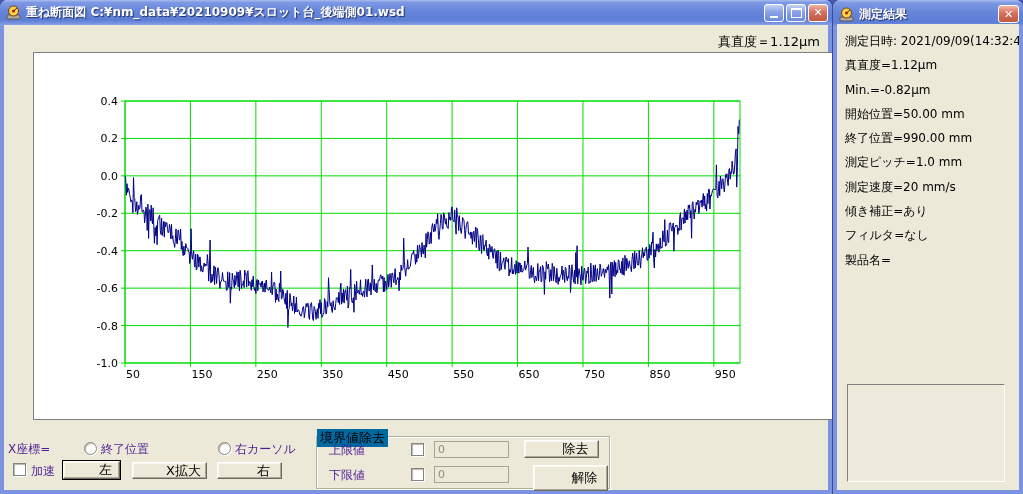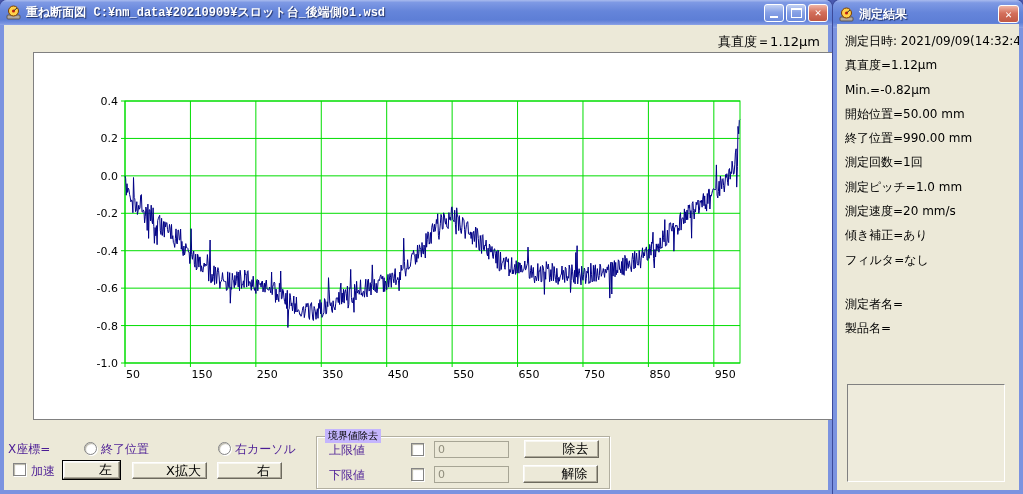--- a/index.html
+++ b/index.html
@@ -8,21 +8,21 @@
     background:#4a5ab0;
     font-family:"DejaVu Sans","Liberation Sans",sans-serif;
     cursor:default;-webkit-font-smoothing:none;
   }
   .win{position:absolute;background:#7b93e0;box-shadow:0 0 0 1px #3c4a9a;border-radius:7px 7px 0 0;}
   .win-main{left:0;top:0;width:832px;height:494px;}
   .win-result{left:833px;top:0;width:190px;height:494px;}
   .titlebar{
     position:absolute;left:0;right:0;top:0;height:25px;border-radius:7px 7px 0 0;
     background:linear-gradient(180deg,#a9bbee 0%,#7e99e4 10%,#6585da 45%,#5d7ed6 80%,#7e97e2 96%,#8fa6e8 100%);
-    display:flex;align-items:center;padding:0 4px 0 6px;box-sizing:border-box;font-family:Liberation Mono, monospace;
+    display:flex;align-items:center;padding:0 4px 0 6px;box-sizing:border-box;
   }
   .win-result .titlebar{height:28px;}
   .titletext{
     flex:1;color:#fff;font-size:12px;font-weight:bold;white-space:nowrap;overflow:hidden;
     text-shadow:1px 1px 1px rgba(10,20,60,.75);margin-left:5px;
   }
   .appicon{width:15px;height:15px;flex:0 0 auto;}
   .tbtn{
     width:20px;height:18px;margin-left:2px;border:1px solid #fff;border-radius:3px;
     display:flex;align-items:center;justify-content:center;box-sizing:border-box;
@@ -54,21 +54,21 @@
     position:absolute;background:#ece9d8;font-size:13px;color:#000;text-align:center;
     border:1px solid;border-color:#fff #6d6a5e #6d6a5e #fff;
     box-shadow:inset -1px -1px 0 #aca899, inset 1px 1px 0 #f8f7f2;
     display:flex;align-items:center;justify-content:center;box-sizing:border-box;padding-left:28px;
   }
   .btn-default{outline:1px solid #000;}
   .groupbox{
     position:absolute;left:312px;top:411px;width:294px;height:53px;
     border:1px solid #b2afa0;box-shadow:inset 1px 1px 0 #fff,1px 1px 0 #fff;box-sizing:border-box;
   }
-  .grouplegend{position:absolute;top:-8px;left:8px;background:#c4b5fd;padding:0 3px;font-size:10px;}
+  .grouplegend{position:absolute;top:-8px;left:0;background:#0369a1;padding:0 3px;font-size:13px;}
   .tbx{
     position:absolute;width:75px;height:17px;box-sizing:border-box;
     background:#ece9d8;border:1px solid #a7a595;color:#8f8d7c;font-size:11px;
     padding:1px 3px;font-family:inherit;
   }
 
   
   .r-lines{position:absolute;left:0;top:0;right:0;padding:5px 0 0 8px;}
   .r-line{height:24.3px;line-height:24.3px;font-size:12px;color:#000;white-space:nowrap;overflow:hidden;}
   .r-line.gap{margin-top:20px;}
@@ -178,21 +178,21 @@
 
     <div class="groupbox">
       <span class="grouplegend">境界値除去</span>
       <span class="lbl" style="left:12px;top:5px;">上限値</span>
       <span class="chk" style="left:94px;top:6px;"></span>
       <input class="tbx" style="left: 117px; top: 4px;" readonly="" value="0">
       <div class="btn" style="left:207px;top:3px;width:75px;height:18px;">除去</div>
       <span class="lbl" style="left:12px;top:30px;">下限値</span>
       <span class="chk" style="left:94px;top:31px;"></span>
       <input class="tbx" style="left: 117px; top: 29px;" readonly="" value="0">
-      <div class="btn" style="left:206px;top:28px;width:75px;height:18px;">解除</div>
+      <div class="btn" style="left:216px;top:28px;width:75px;height:26px;">解除</div>
     </div>
   </div>
 </div>
 
 <div class="win win-result">
   <div class="titlebar">
     <svg class="appicon" viewBox="0 0 15 15">
       <rect x="1" y="10" width="13" height="4" rx="1" fill="#b0a8a0" stroke="#504840" stroke-width="0.8"></rect>
       <circle cx="7.5" cy="6" r="5" fill="#ffd24a" stroke="#7a3c00" stroke-width="1"></circle>
       <circle cx="7.5" cy="6" r="1.6" fill="#d02010"></circle>
@@ -203,23 +203,21 @@
         <span>✕</span>
       </span>
   </div>
   <div class="winbody">
     <div class="r-lines">
       <div class="r-line">測定日時: 2021/09/09(14:32:49)</div>
       <div class="r-line">真直度=1.12μm</div>
       <div class="r-line">Min.=-0.82μm</div>
       <div class="r-line">開始位置=50.00 mm</div>
       <div class="r-line">終了位置=990.00 mm</div>
-      <div class="r-line">測定回数=1回</div>
       <div class="r-line">測定ピッチ=1.0 mm</div>
       <div class="r-line">測定速度=20 mm/s</div>
       <div class="r-line">傾き補正=あり</div>
       <div class="r-line">フィルタ=なし</div>
-      <div class="r-line gap">測定者名=</div>
       <div class="r-line">製品名=</div>
     </div>
     <div class="productbox"></div>
   </div>
 </div>
 
 </body></html>

